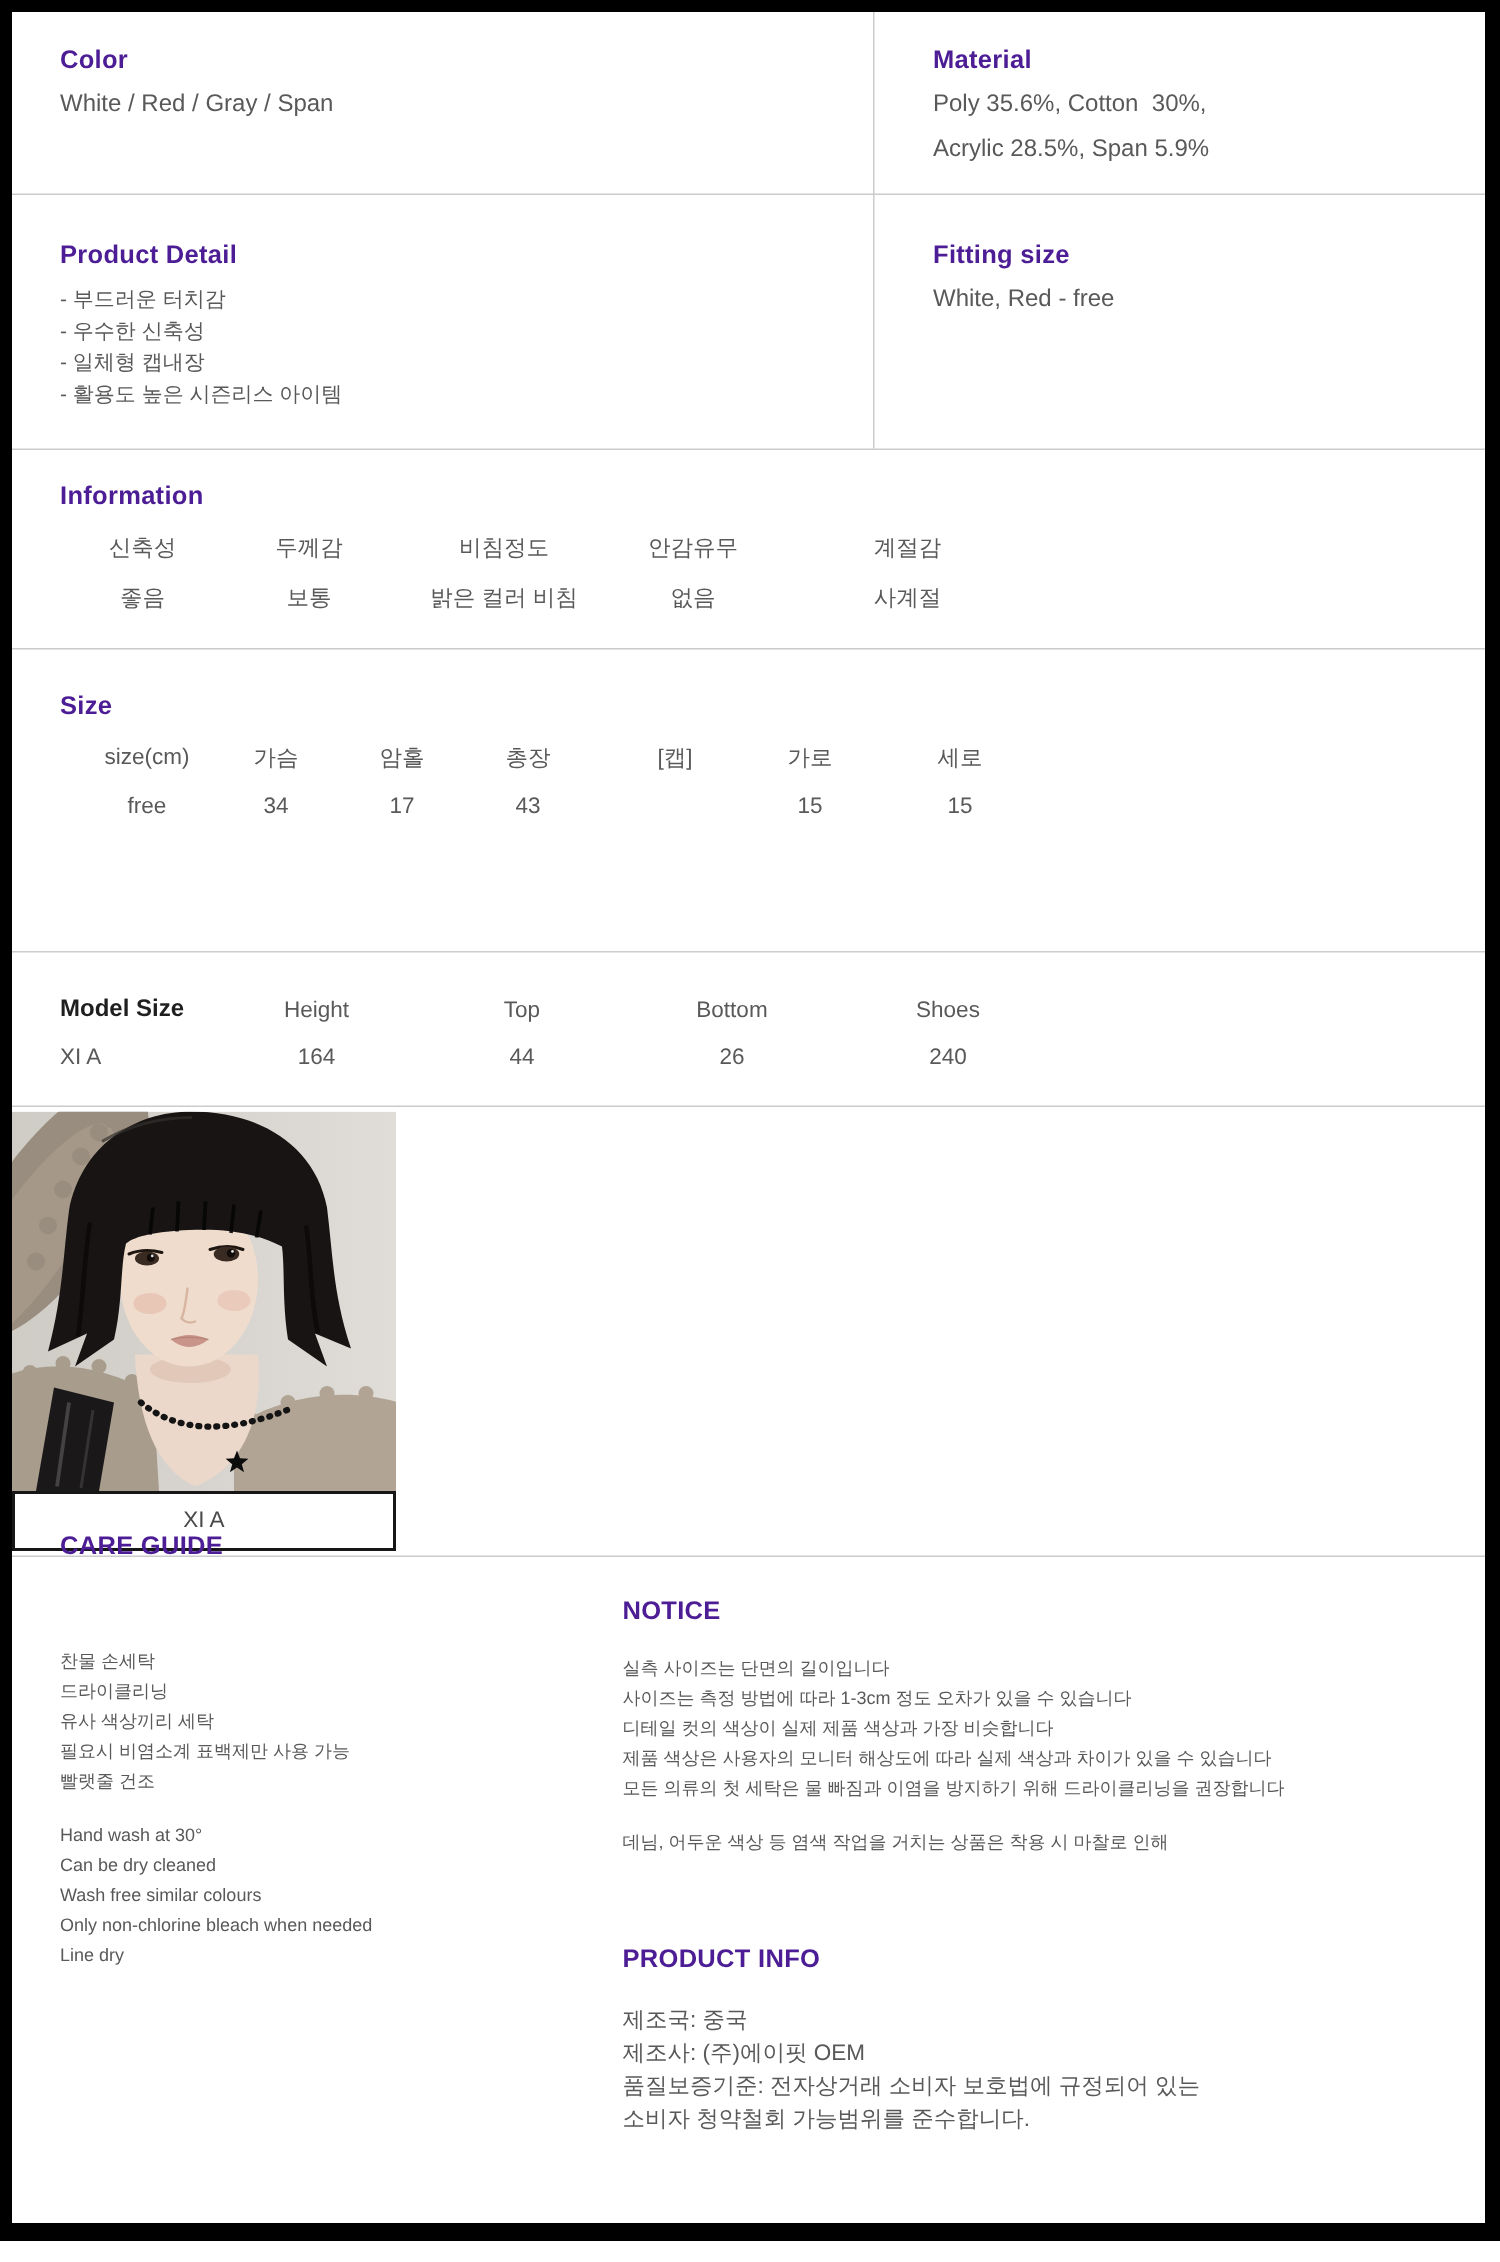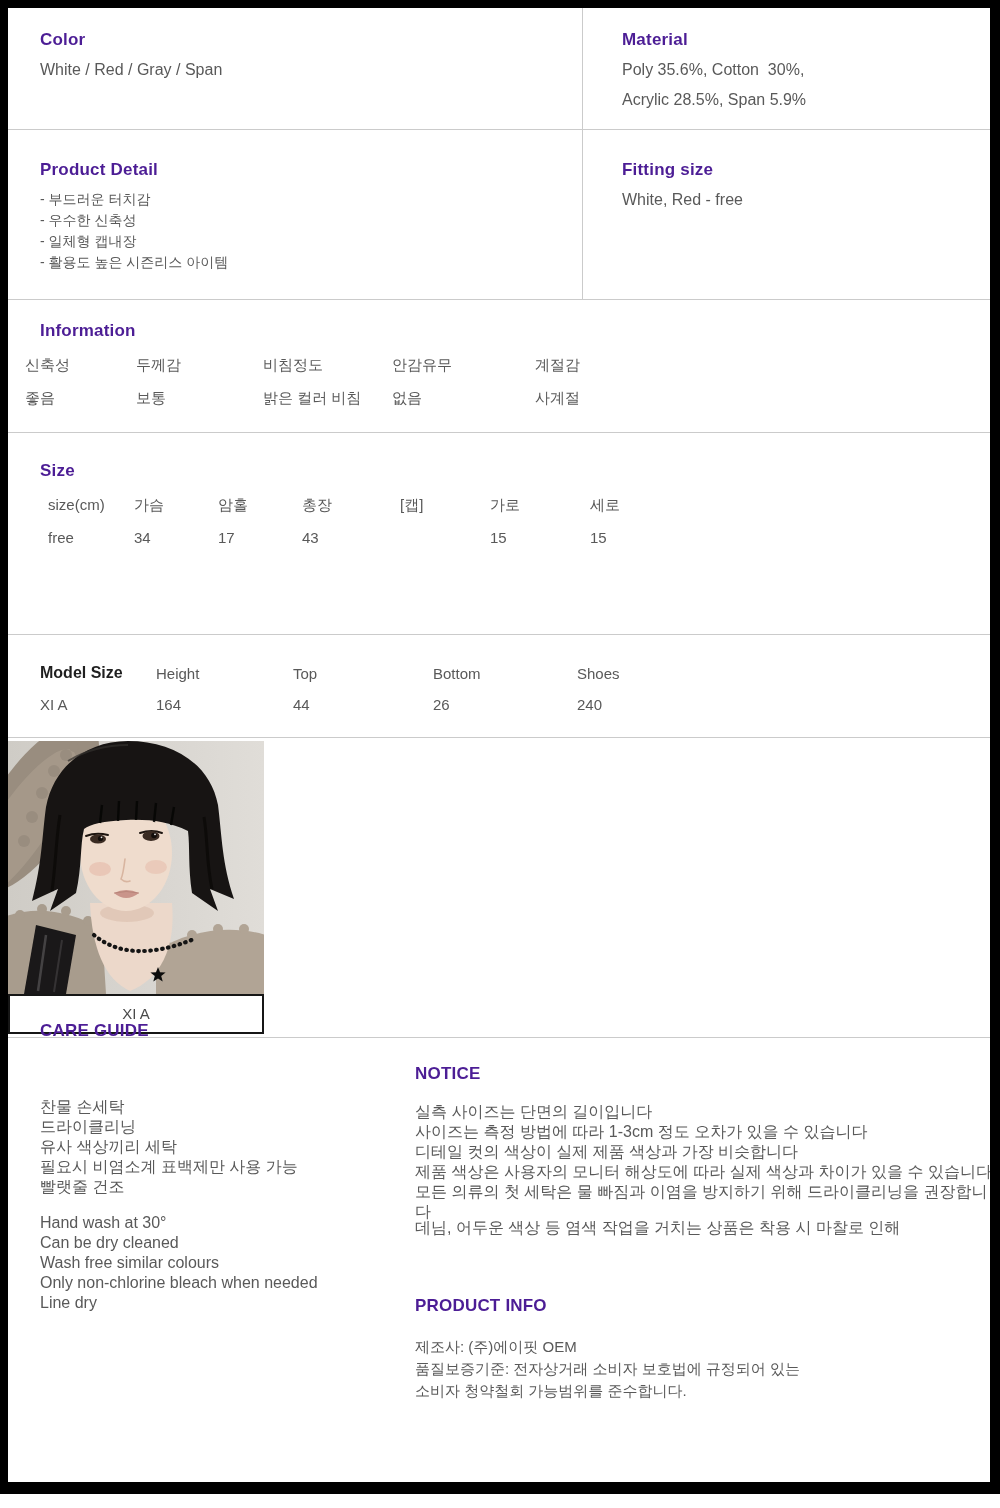--- a/index.html
+++ b/index.html
@@ -16,23 +16,23 @@
     border-right:10px solid #000; border-bottom:12px solid #000;
     pointer-events:none;
   }
   .abs { position:absolute; }
   .divider { position:absolute; left:8px; width:982px; height:1px; background:#cbcbcb; }
   .vdivider { position:absolute; width:1px; background:#cbcbcb; }
   .h { font-size:17px; font-weight:bold; color:#4c1d95; letter-spacing:0.2px; }
   .h2 { font-size:16px; font-weight:bold; color:#1f1f1f; }
   .b16 { font-size:16px; color:#595959; white-space:pre-wrap; }
   .b15 { font-size:15px; color:#595959; }
-  .cell { position:absolute; text-align:left; font-size:15px; color:#595959; }
+  .cell { position:absolute; text-align:center; font-size:15px; color:#595959; }
   .lines14 div { line-height:21px; font-size:14px; color:#595959; }
-  .lines20 div { line-height:20px; font-size:16px; color:#595959; }
+  .lines20 div { line-height:20px; font-size:12px; color:#595959; }
   .lines22 div { line-height:22px; font-size:15px; color:#595959; }
   .caption-box {
     position:absolute; left:8px; top:994px; width:256px; height:40px;
     background:#fff; border:2px solid #161616; text-align:center;
     line-height:36px; font-size:15px; color:#4a4a4a;
   }
   .photo { position:absolute; left:8px; top:741px; width:256px; height:253px; overflow:hidden; }
   .photo svg { display:block; }
 </style>
 </head>
@@ -222,19 +222,20 @@
       <div>디테일 컷의 색상이 실제 제품 색상과 가장 비슷합니다</div>
       <div>제품 색상은 사용자의 모니터 해상도에 따라 실제 색상과 차이가 있을 수 있습니다</div>
       <div>모든 의류의 첫 세탁은 물 빠짐과 이염을 방지하기 위해 드라이클리닝을 권장합니다</div>
     </div>
   <div class="abs lines20" style="left:415px; top:1218px">
       <div>데님, 어두운 색상 등 염색 작업을 거치는 상품은 착용 시 마찰로 인해</div>
     </div>
 
   <div class="abs h" style="left:415px; top:1296px">PRODUCT INFO</div>
   <div class="abs lines22" style="left:415px; top:1336px">
+      <div>제조국: 중국</div>
       <div>제조사: (주)에이핏 OEM</div>
       <div>품질보증기준: 전자상거래 소비자 보호법에 규정되어 있는</div>
       <div>소비자 청약철회 가능범위를 준수합니다.</div>
     </div>
 
   <div class="frame"></div>
 </div>
 
 </body></html>

